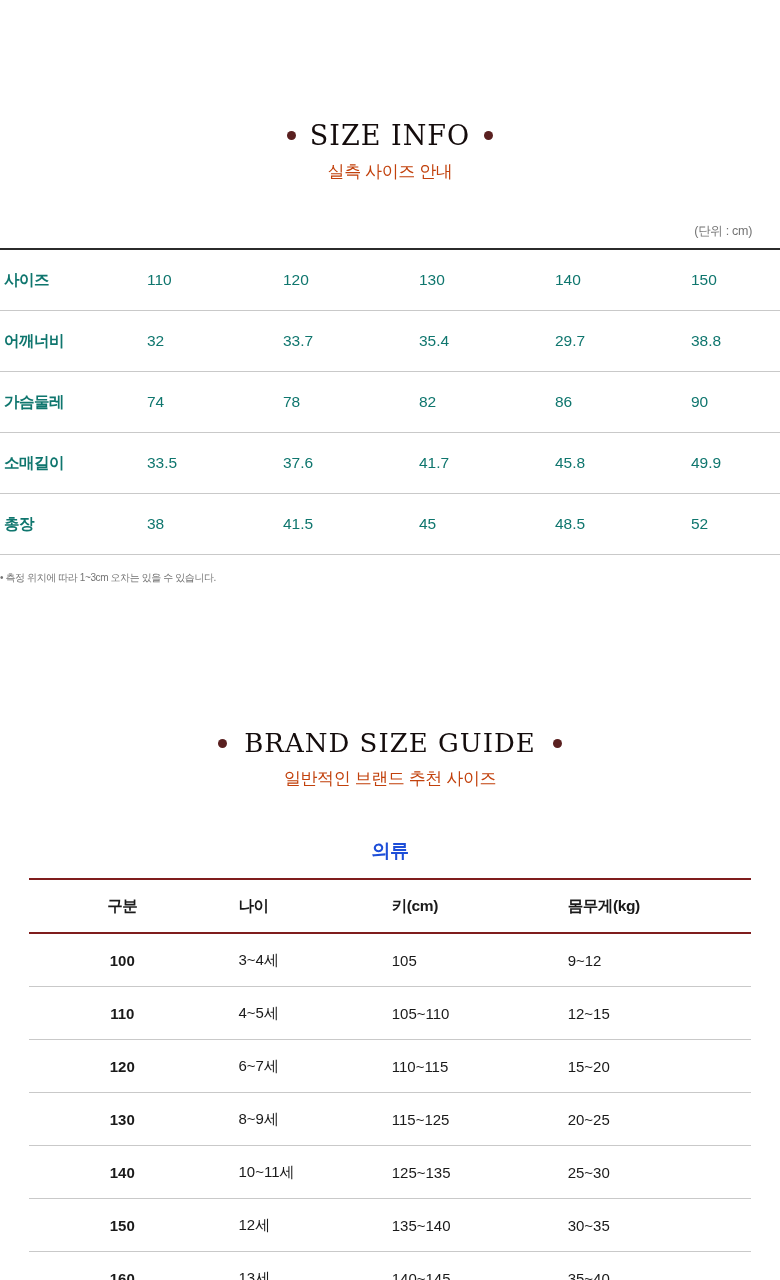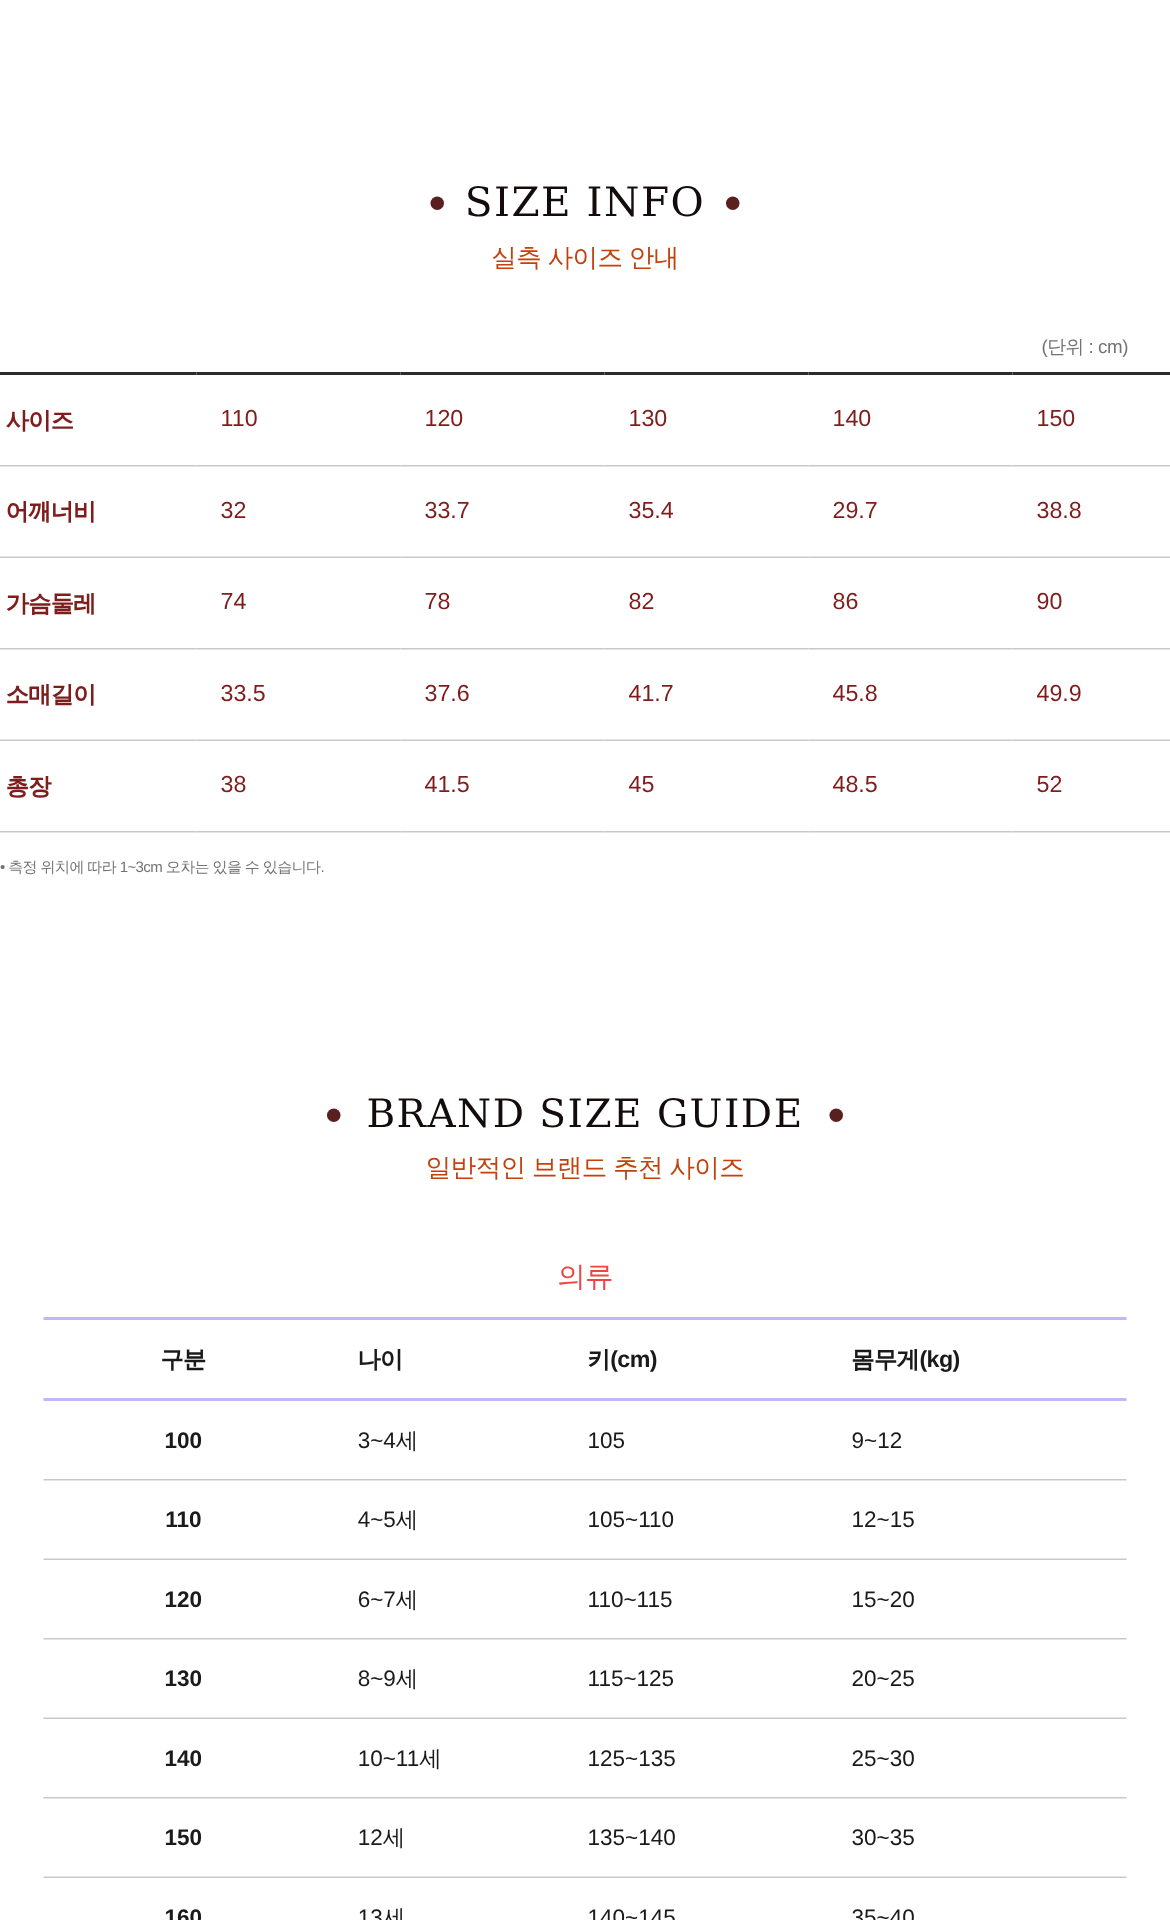--- a/index.html
+++ b/index.html
@@ -79,21 +79,21 @@
   }
   table.size-table tr:first-child {
     border-top: 2px solid #2b2b2b;
   }
   table.size-table th,
   table.size-table td {
     height: 58px;
     font-size: 15.5px;
     text-align: left;
     font-weight: normal;
-    color: #7f1d1d;
+    color: #0f766e;
     vertical-align: middle;
   }
   table.size-table th.row-head {
     font-weight: bold;
     font-size: 15.5px;
     width: 126px;
     padding-left: 4px;
     letter-spacing: -0.5px;
   }
   table.size-table td {
@@ -117,38 +117,38 @@
     left: 0;
     width: 780px;
   }
   .section-brand-guide .main-title {
     font-size: 26px;
   }
   .section-brand-guide .title-row { gap: 17px; }
 
   .category-title {
     text-align: center;
-    font-weight: normal;
+    font-weight: bold;
     font-size: 19px;
-    color: #ef4444;
+    color: #1d4ed8;
     margin-top: 48px;
     letter-spacing: -0.5px;
   }
 
   table.guide-table {
     border-collapse: collapse;
     width: 722px;
     margin: 14px auto 0 auto;
     table-layout: fixed;
   }
   table.guide-table tr {
     border-bottom: 1px solid #c9c9c9;
   }
   table.guide-table tr:first-child {
-    border-top: 2px solid #c4b5fd;
+    border-top: 2px solid #7f1d1d;
   }
   table.guide-table th,
   table.guide-table td {
     height: 50px;
     vertical-align: middle;
     font-size: 15px;
     color: #1a1a1a;
     text-align: left;
     font-weight: normal;
   }

